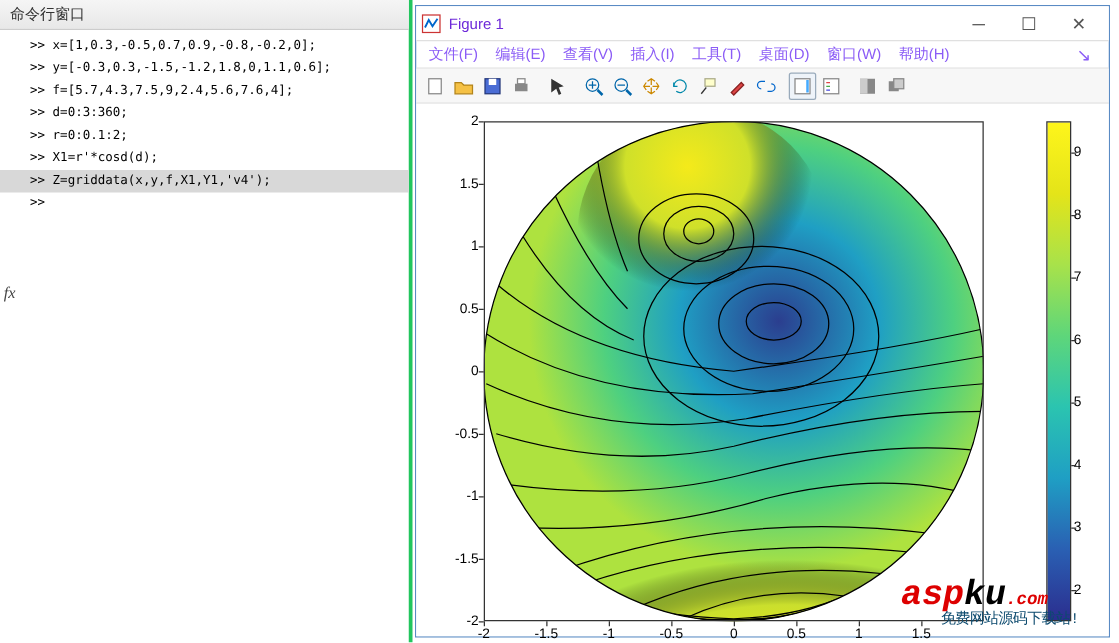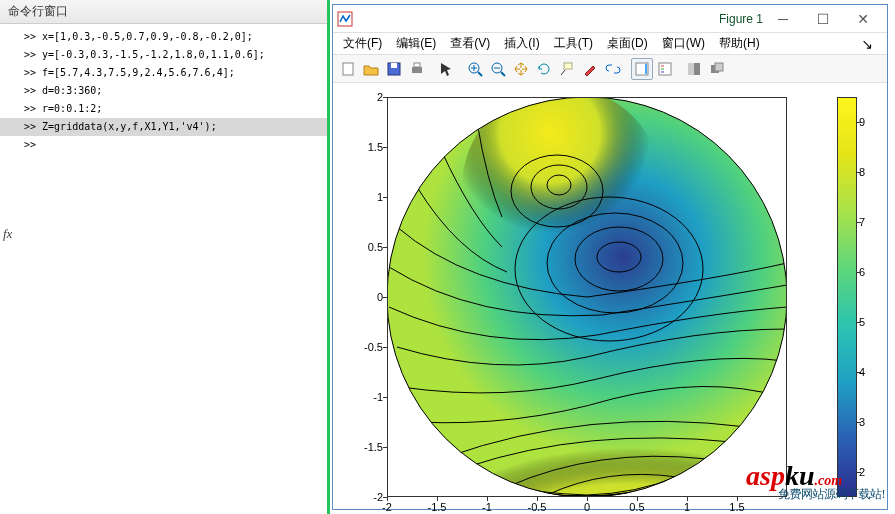--- a/index.html
+++ b/index.html
@@ -10,24 +10,24 @@
 .cmd-title { background: linear-gradient(#f5f5f5,#e8e8e8); border-bottom: 1px solid #ccc; padding: 3px 8px; font-size: 12px; color: #333; }
 .cmd-body { padding: 4px 0 0 0; font-family: "SimSun", monospace; font-size: 10px; line-height: 18px; }
 .cmd-line { white-space: pre; padding-left: 24px; }
 .cmd-line.sel { background: #d8d8d8; }
 .fx-icon { position: absolute; left: 3px; top: 226px; font-style: italic; font-family: serif; font-size: 13px; color: #444; }
 
 
 .fig-window { position: absolute; left: 332px; top: 4px; width: 556px; height: 506px; border: 1px solid #5a8bc4; background: #fff; display: flex; flex-direction: column; }
 .fig-titlebar { height: 28px; background: #fff; display: flex; align-items: center; padding: 0 4px; border-bottom: 1px solid #e0e0e0; }
 .fig-icon { width: 16px; height: 16px; margin-right: 6px; }
-.fig-title { flex: 1; font-size: 12px; color: #14532d; text-align: right; }
+.fig-title { flex: 1; font-size: 12px; color: #6d28d9; }
 .win-btn { width: 40px; height: 24px; display: flex; align-items: center; justify-content: center; color: #555; font-size: 14px; }
 .fig-menu { height: 22px; display: flex; gap: 14px; padding: 2px 10px; border-bottom: 1px solid #e0e0e0; font-size: 12px; align-items: center; }
-.fig-menu span { color: #000000; }
+.fig-menu span { color: #8b5cf6; }
 .expand-icon { margin-left: auto; margin-right: 4px; font-size: 14px; color: #666; }
 .fig-tool { height: 28px; display: flex; align-items: center; padding: 2px 4px; gap: 1px; border-bottom: 1px solid #e0e0e0; background: #f7f7f7; }
 .tb { width: 22px; height: 22px; display: flex; align-items: center; justify-content: center; border: 1px solid transparent; border-radius: 2px; }
 .tb.group-end { margin-right: 6px; }
 .tb.active { border-color: #9ab; background: #eef3f9; }
 .fig-plot { flex: 1; position: relative; background: #fff; }
 
 
 .axes { position: absolute; left: 54px; top: 14px; width: 400px; height: 400px; }
 .axbox { position: absolute; left: 0; top: 0; width: 100%; height: 100%; border: 1px solid #333; }
@@ -35,35 +35,36 @@
 .ticky { position: absolute; left: -4px; width: 4px; border-top: 1px solid #333; }
 .tickx { position: absolute; bottom: -4px; height: 4px; border-left: 1px solid #333; }
 
 
 .cbar-wrap { position: absolute; right: 30px; top: 14px; width: 20px; height: 400px; }
 .cbar { width: 100%; height: 100%; border: 1px solid #333; background: linear-gradient(to top,#2b2e8f,#2a60b3,#1f9fc4,#2bc4b0,#5ed67a,#a8e24a,#e4e419,#fef51b); }
 .cbtick { position: absolute; left: 22px; font-size: 11px; transform: translateY(-50%); }
 .cbt { position: absolute; right: -4px; width: 4px; border-top: 1px solid #333; }
 
 
-.wm { position: absolute; right: 2px; bottom: 6px; font-family: Liberation Serif, serif; font-weight: bold; font-style: italic; font-size: 28px; color: #d00; }
+.wm { position: absolute; right: 24px; bottom: 6px; font-family: Liberation Mono, monospace; font-weight: bold; font-style: italic; font-size: 28px; color: #d00; }
 .wm .k { color: #000; }
 .wm .com { font-size: 12px; font-style: normal; font-weight: normal; color: #0c4a6e; display: block; text-align: center; margin-top: -6px; letter-spacing: -0.5px; margin-left: 32px; }
 </style>
 </head>
 <body>
 
 <div class="cmd-window">
   <div class="cmd-title">命令行窗口</div>
   <div class="cmd-body" id="cmd-body">
       <div class="cmd-line">&gt;&gt; x=[1,0.3,-0.5,0.7,0.9,-0.8,-0.2,0];</div>
       <div class="cmd-line">&gt;&gt; y=[-0.3,0.3,-1.5,-1.2,1.8,0,1.1,0.6];</div>
       <div class="cmd-line">&gt;&gt; f=[5.7,4.3,7.5,9,2.4,5.6,7.6,4];</div>
       <div class="cmd-line">&gt;&gt; d=0:3:360;</div>
       <div class="cmd-line">&gt;&gt; r=0:0.1:2;</div>
+      <div class="cmd-line">&gt;&gt; X1=r'*cosd(d);</div>
       <div class="cmd-line sel">&gt;&gt; Z=griddata(x,y,f,X1,Y1,'v4');</div>
       <div class="cmd-line">&gt;&gt; </div>
     </div>
   <div class="fx-icon">fx</div>
 </div>
 
 <div class="fig-window">
   <div class="fig-titlebar">
     <svg class="fig-icon" viewBox="0 0 16 16">
         <rect x="1" y="1" width="14" height="14" fill="#fff" stroke="#c33"></rect>

